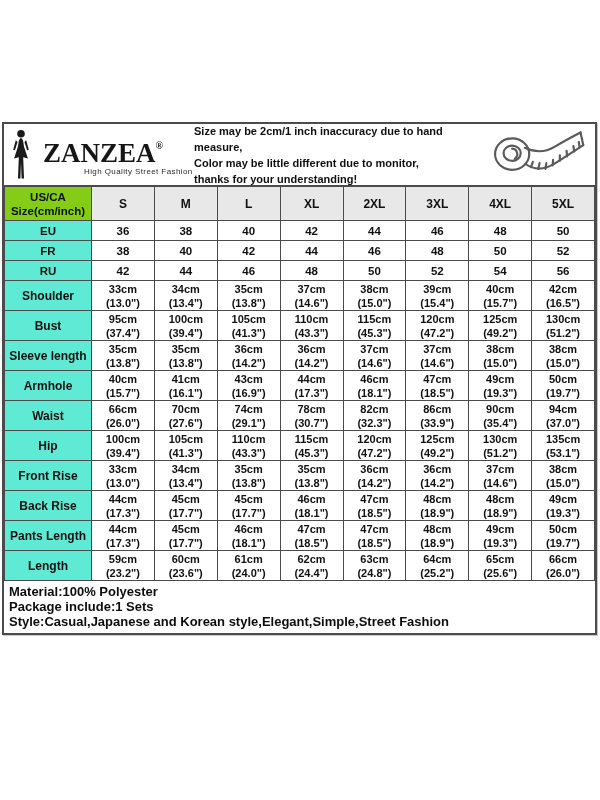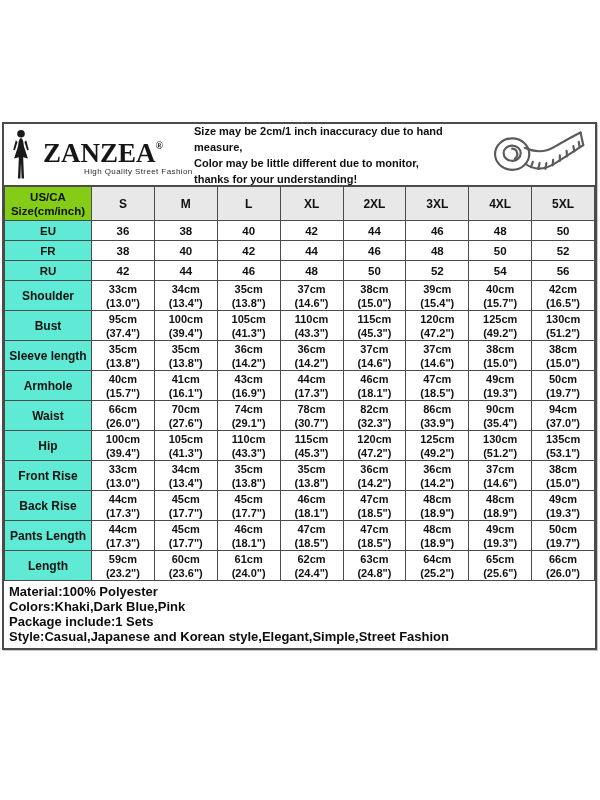--- a/index.html
+++ b/index.html
@@ -542,19 +542,18 @@
             <td>
               <div>66cm</div>
               <div>(26.0")</div>
             </td>
           </tr>
         </tbody>
     </table>
 
     <div class="details">
       <div>Material:100% Polyester</div>
-      <div>Colors:Khaki,Dark Blue,Pink</div>
       <div>Package include:1 Sets</div>
       <div>Style:Casual,Japanese and Korean style,Elegant,Simple,Street Fashion</div>
     </div>
 
   </div>
 </div>
 
 </body></html>

